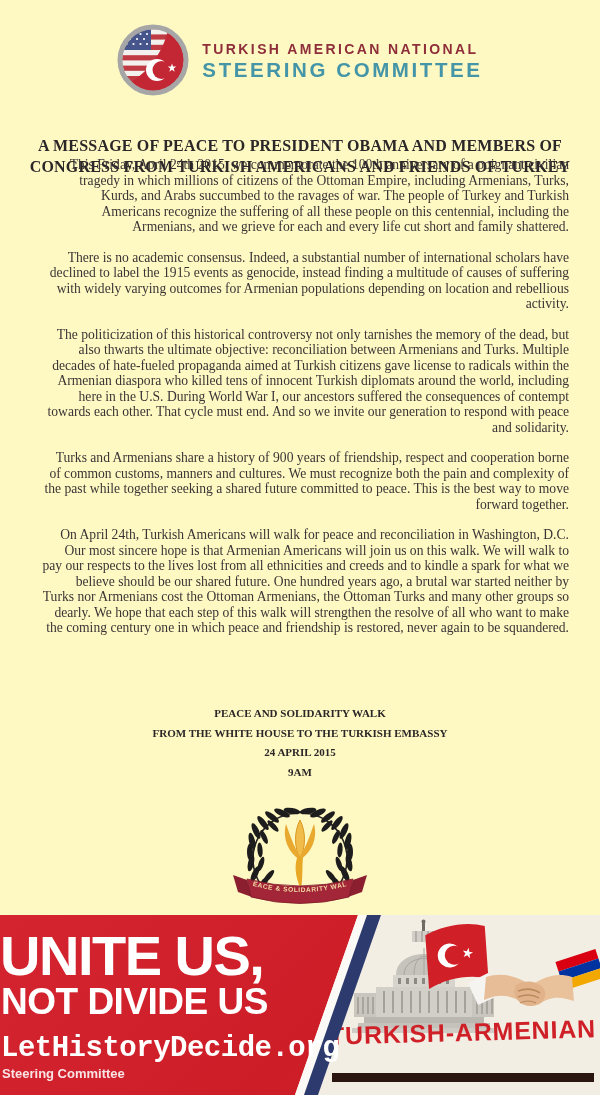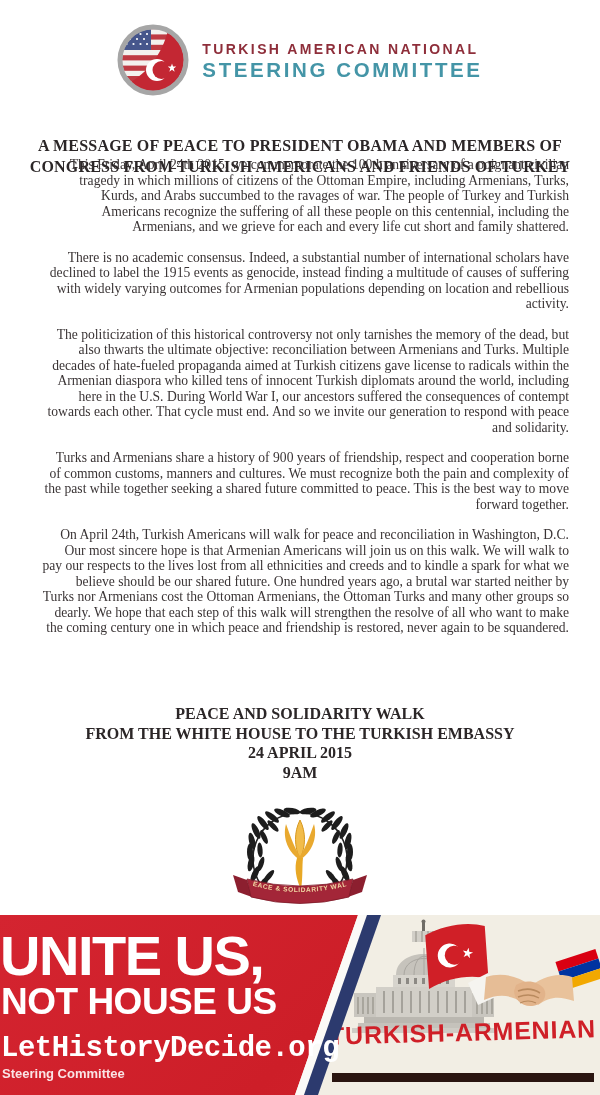--- a/index.html
+++ b/index.html
@@ -1,21 +1,21 @@
 <!DOCTYPE html>
 <html><head>
 <meta charset="utf-8">
 <style>
   * { box-sizing: border-box; margin: 0; padding: 0; }
   html,body { background:#e9e9e9; }
   .page {
     position: relative;
     width: 600px; height: 1095px;
     margin: 0 auto;
-    background: #ffffff;
+    background: #fef9c3;
     overflow: hidden;
     font-family: "Liberation Serif", serif;
   }
 
   
   .logo-row {
     position: absolute; top: 24px; left: 0; right: 0;
     display: flex; justify-content: center; align-items: center; gap: 13px;
   }
   .org-lines { display: flex; flex-direction: column; line-height: 1.12; }
@@ -41,21 +41,21 @@
   .letter-body {
     position: absolute; top: 157px; left: 42px; width: 527px; height: 546px;
     overflow: hidden;
     font-size: 13.6px; line-height: 15.5px; color: #3a3435; text-align: right;
   }
   .letter-body p { margin-bottom: 15px; }
 
   
   .event-block {
     position: absolute; top: 704px; left: 0; width: 600px;
-    text-align: center; font-weight: bold; font-size: 16px;
+    text-align: center; font-weight: bold; font-size: 11px;
     line-height: 19.6px; color: #2b2627;
   }
   .event-block div { white-space: nowrap; }
 
   
   .emblem { position: absolute; top: 806px; left: 50%; transform: translateX(-50%); }
 
   
   .banner {
     position: absolute; top: 915px; left: 0; width: 600px; height: 180px;
@@ -351,19 +351,19 @@
       <div class="title-red">TURKISH-ARMENIAN</div>
       <div class="black-bar"></div>
     </div>
 
     <div class="banner-red"></div>
     <div class="stripe-white"></div>
     <div class="stripe-navy"></div>
 
     <div class="banner-text" style="position:absolute; inset:0;">
       <div class="slogan1">UNITE US,</div>
-      <div class="slogan2">NOT HOUSE US</div>
+      <div class="slogan2">NOT DIVIDE US</div>
       <div class="website">LetHistoryDecide.org</div>
       <div class="committee">Steering Committee</div>
     </div>
   </div>
 
 </div>
 
 </body></html>

